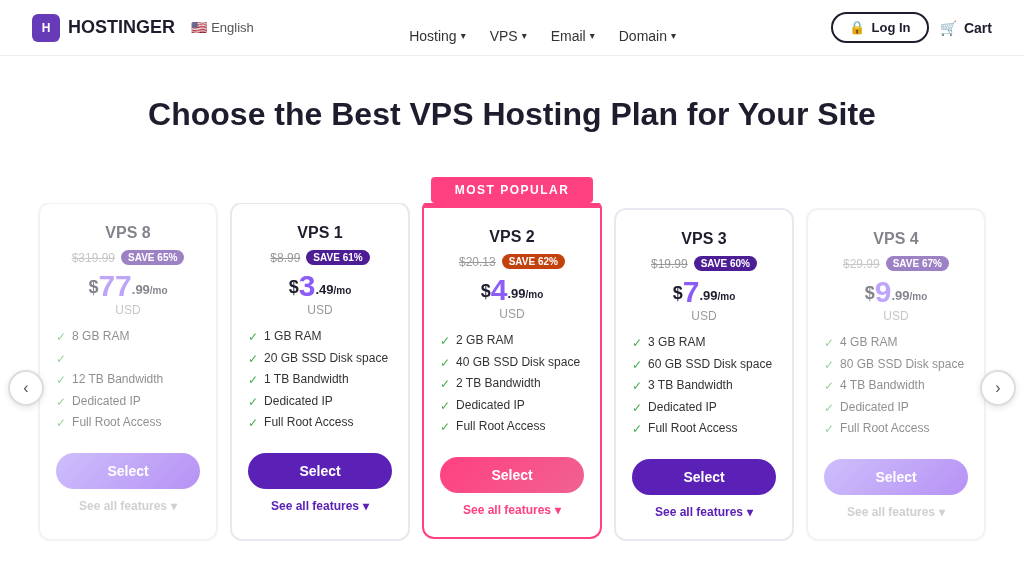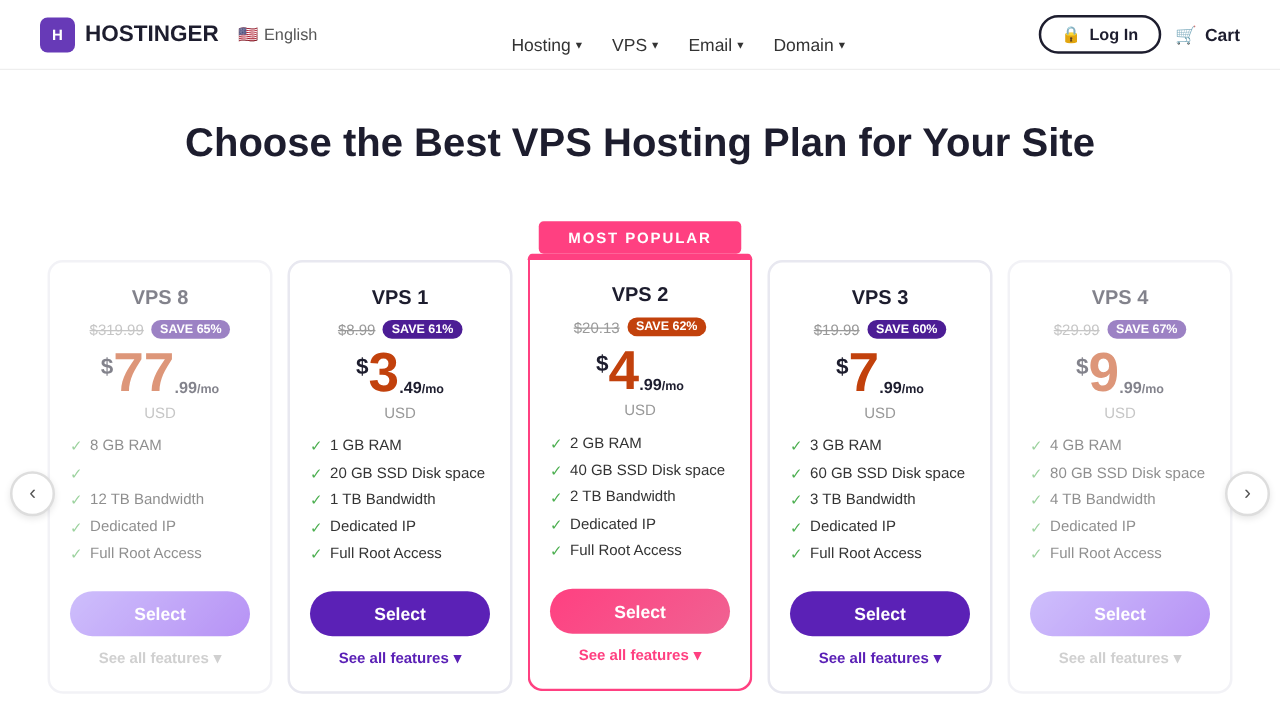--- a/index.html
+++ b/index.html
@@ -142,21 +142,21 @@
       color: #fff;
     }
     .save-badge.pink { background: #c2410c; }
     .save-badge.purple { background: #4c1d95; }
 
     .price-main {
       display: flex; align-items: flex-start; justify-content: center;
       margin: 4px 0 2px;
     }
     .price-dollar { font-size: 18px; font-weight: 800; color: #1d1d2e; margin-top: 6px; }
-    .price-amount { font-size: 44px; font-weight: 900; color: #c2410c; line-height: 1; }
+    .price-amount { font-size: 30px; font-weight: 900; color: #8b5cf6; line-height: 1; }
     .price-mo { font-size: 13px; font-weight: 600; color: #1d1d2e; align-self: flex-end; margin-bottom: 4px; }
     .price-usd { font-size: 12px; color: #999; text-align: center; margin-bottom: 12px; }
 
     .features-list {
       list-style: none;
       width: 100%;
       margin-bottom: 16px;
     }
     .features-list li {
       display: flex; align-items: flex-start; gap: 6px;
@@ -253,21 +253,21 @@
 <div class="most-popular-wrap">
   <span class="most-popular-badge">MOST POPULAR</span>
 </div>
 
 <div class="plans-section">
   <button class="arrow-btn arrow-left">‹</button>
   <button class="arrow-btn arrow-right">›</button>
 
   <div class="plans-container" id="plans-container">
 
-  <div style="display: flex; flex-direction: column;">
+  <div style="display: flex; flex-direction: row;">
         <div style="height: 6px;"></div>
         <div class="plan-card faded">
     <div class="plan-name">VPS 8</div>
     <div class="price-row">
       <span class="old-price">$319.99</span>
       <span class="save-badge purple">SAVE 65%</span>
     </div>
     <div class="price-main">
       <span class="price-dollar">$</span>
       <span class="price-amount">77</span>
@@ -294,21 +294,21 @@
               <span class="check-icon">✓</span>
               <span>Full Root Access</span>
             </li>
     </ul>
     <button class="btn-select light-purple-btn">Select</button>
     <a class="see-all faded-link">
       See all features <span>▾</span>
     </a>
   </div>
       </div>
-      <div style="display: flex; flex-direction: column;">
+      <div style="display: flex; flex-direction: row;">
         <div style="height: 6px;"></div>
         <div class="plan-card">
     <div class="plan-name">VPS 1</div>
     <div class="price-row">
       <span class="old-price">$8.99</span>
       <span class="save-badge purple">SAVE 61%</span>
     </div>
     <div class="price-main">
       <span class="price-dollar">$</span>
       <span class="price-amount">3</span>

